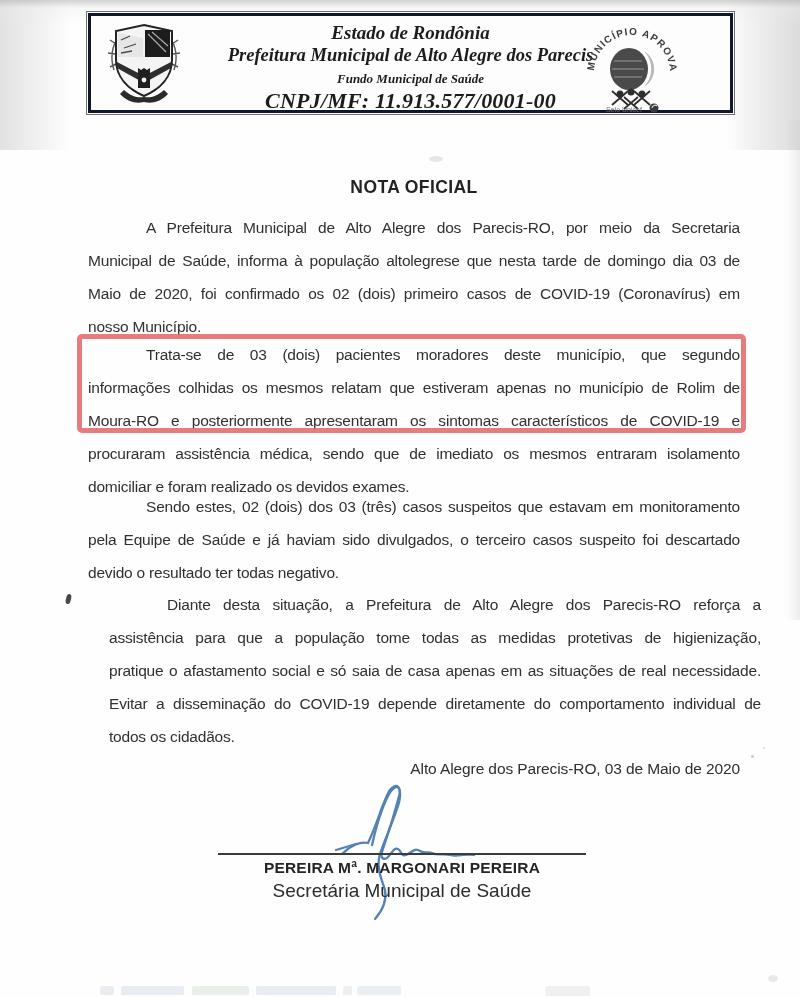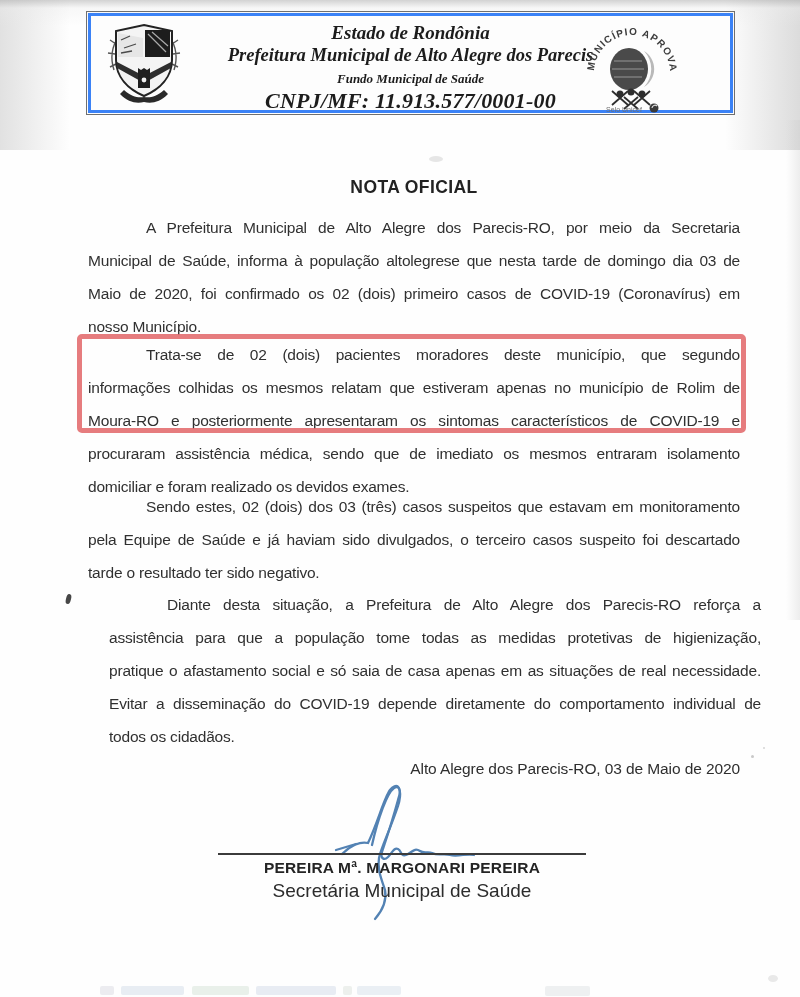--- a/index.html
+++ b/index.html
@@ -17,21 +17,21 @@
       linear-gradient(270deg, rgba(185,185,185,.5) 0, rgba(255,255,255,0) 75px);
   }
   .scan-shade-right{
     position:absolute;right:0;top:120px;width:14px;height:500px;pointer-events:none;
     background:linear-gradient(270deg, rgba(205,205,205,.35), rgba(255,255,255,0));
   }
 
   
   .header-box{
     position:absolute;left:88px;top:13px;width:645px;height:100px;
-    background:#fdfdfd;border:3px solid #3b82f6;outline:1px solid #6f6f6f;outline-offset:1px;
+    background:#fdfdfd;border:3px solid #0f172a;outline:1px solid #6f6f6f;outline-offset:1px;
     box-sizing:border-box;
   }
   .crest{position:absolute;left:15px;top:4px;}
   .seal{position:absolute;right:50px;top:1px;}
   .header-text{
     position:absolute;left:96px;right:96px;top:5px;text-align:center;
     font-family:"Liberation Serif",serif;font-weight:bold;font-style:italic;color:#1c1c1c;
   }
   .header-text .h-line1{font-size:19px;line-height:23px;}
   .header-text .h-line2{font-size:18.5px;line-height:23px;}
@@ -161,30 +161,30 @@
 
   <div class="doc-title">NOTA OFICIAL</div>
 
   <div class="para" id="para-0">
       <div class="line first">A Prefeitura Municipal de Alto Alegre dos Parecis-RO, por meio da Secretaria</div>
       <div class="line">Municipal de Saúde, informa à população altolegrese que nesta tarde de domingo dia 03 de</div>
       <div class="line">Maio de 2020, foi confirmado os 02 (dois) primeiro casos de COVID-19 (Coronavírus) em</div>
       <div class="line last">nosso Município.</div>
     </div>
   <div class="para" id="para-1">
-      <div class="line first">Trata-se de 02 (dois) pacientes moradores deste município, que segundo</div>
+      <div class="line first">Trata-se de 03 (dois) pacientes moradores deste município, que segundo</div>
       <div class="line">informações colhidas os mesmos relatam que estiveram apenas no município de Rolim de</div>
       <div class="line">Moura-RO e posteriormente apresentaram os sintomas característicos de COVID-19 e</div>
       <div class="line">procuraram assistência médica, sendo que de imediato os mesmos entraram isolamento</div>
       <div class="line last">domiciliar e foram realizado os devidos exames.</div>
     </div>
   <div class="para" id="para-2">
       <div class="line first">Sendo estes, 02 (dois) dos 03 (três) casos suspeitos que estavam em monitoramento</div>
       <div class="line">pela Equipe de Saúde e já haviam sido divulgados, o terceiro casos suspeito foi descartado</div>
-      <div class="line last">tarde o resultado ter sido negativo.</div>
+      <div class="line last">devido o resultado ter todas negativo.</div>
     </div>
   <div class="para" id="para-3">
       <div class="line first">Diante desta situação, a Prefeitura de Alto Alegre dos Parecis-RO reforça a</div>
       <div class="line">assistência para que a população tome todas as medidas protetivas de higienização,</div>
       <div class="line">pratique o afastamento social e só saia de casa apenas em as situações de real necessidade.</div>
       <div class="line">Evitar a disseminação do COVID-19 depende diretamente do comportamento individual de</div>
       <div class="line last">todos os cidadãos.</div>
     </div>
 
   <div class="highlight-box"></div>

